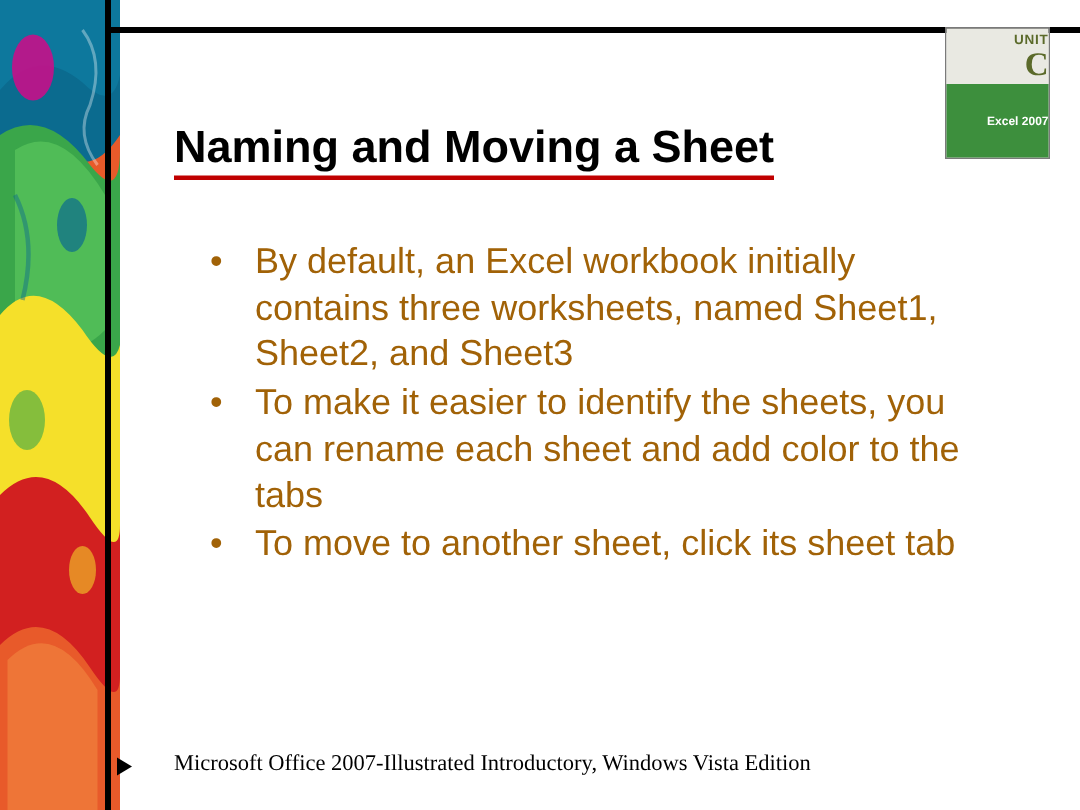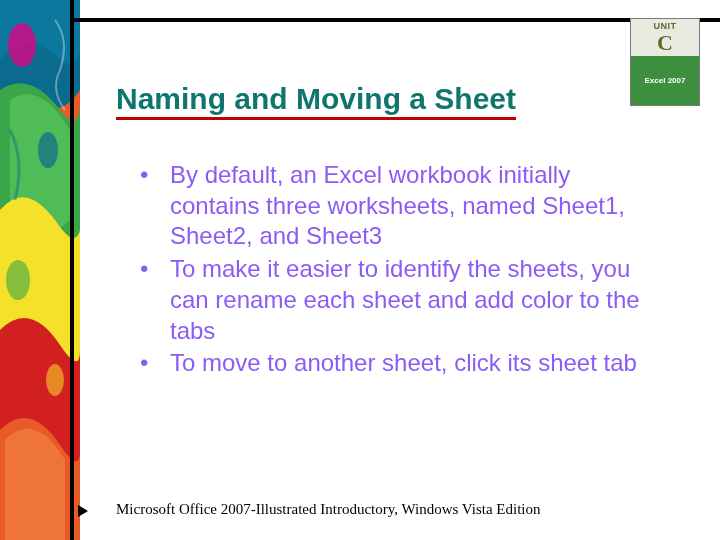--- a/index.html
+++ b/index.html
@@ -28,21 +28,21 @@
     left: 70px; top: 18px;
     width: 650px; height: 4px;
     background: #000;
   }
   .badge-stack {
     position: absolute;
     right: 20px; top: 18px;
     width: 70px;
     border: 1px solid #7a7a7a;
     font-size: 9px;
-    text-align: center;
+    text-align: right;
   }
   .badge-unit {
     background: #e9e9e2;
     color: #5b6a2a;
     padding: 2px 0 1px;
     font-weight: bold;
     letter-spacing: 0.5px;
   }
   .badge-letter {
     background: #e9e9e2;
@@ -58,36 +58,36 @@
     color: #fff;
     padding: 20px 0;
     font-size: 8px;
     font-weight: bold;
   }
   .slide-title {
     position: absolute;
     left: 116px; top: 82px;
     font-size: 30px;
     font-weight: bold;
-    color: #0f766e;
+    color: #000000;
     border-bottom: 3px solid #c00000;
     padding-bottom: 1px;
   }
   .bullets {
     position: absolute;
     left: 138px; top: 160px;
     width: 520px;
     list-style: none;
   }
   .bullets li {
     position: relative;
     padding-left: 32px;
     font-size: 24px;
     line-height: 1.28;
-    color: #8b5cf6;
+    color: #a16207;
     margin-bottom: 2px;
   }
   .bullets li::before {
     content: "•";
     position: absolute;
     left: 2px; top: 0;
     font-size: 24px;
   }
   .footer {
     position: absolute;

